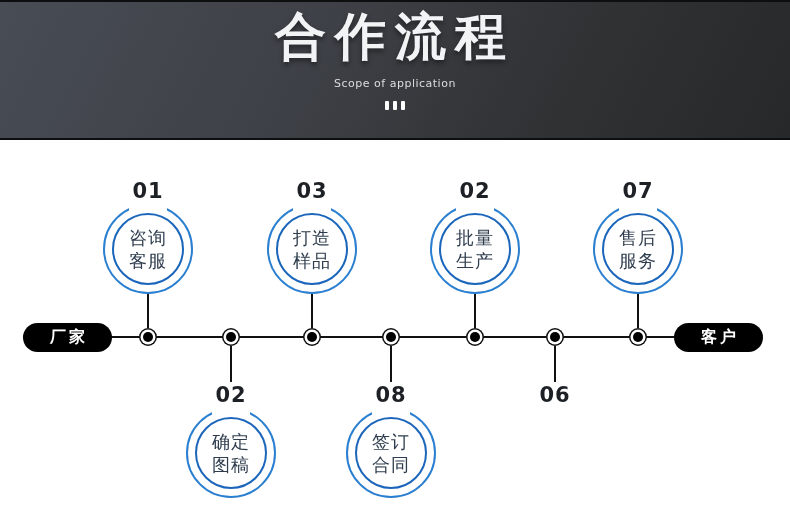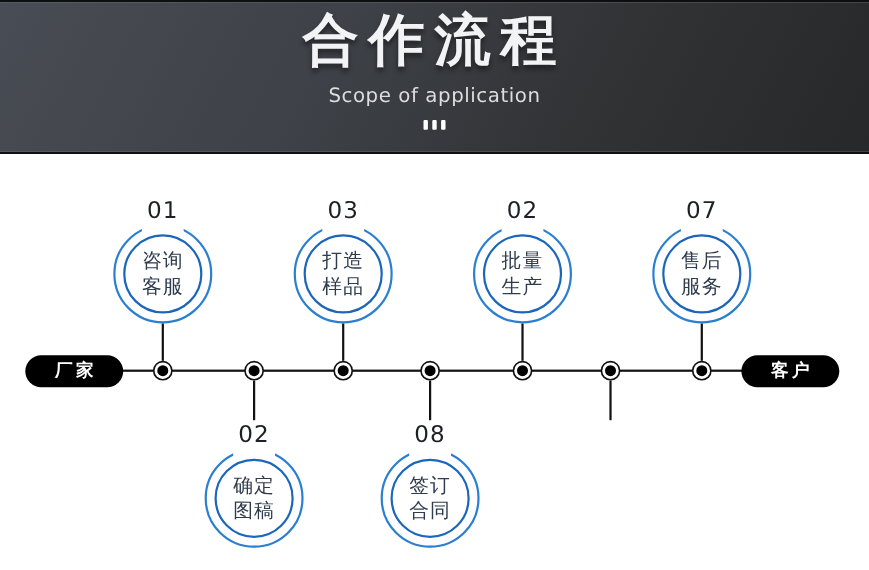--- a/index.html
+++ b/index.html
@@ -11,21 +11,21 @@
     position:absolute; left:0; top:0; width:790px; height:140px;
     background:linear-gradient(118deg,#484c54 0%,#3e4147 38%,#303234 70%,#26282a 100%);
     border-top:2px solid #0d0e0f; border-bottom:2px solid #0d0e0f;
     display:flex; flex-direction:column; align-items:center; justify-content:flex-start;
   }
   .banner-title {
     margin-top:1px; font-size:51px; font-weight:700; letter-spacing:9px;
     color:#f2f3f5; text-shadow:0 3px 5px rgba(0,0,0,0.45);
   }
   .banner-subtitle {
-    margin-top:5px; font-size:18px; font-weight:400; letter-spacing:0.5px; color:#dcdee0;
+    margin-top:5px; font-size:11px; font-weight:400; letter-spacing:0.5px; color:#dcdee0;
   }
   .banner-bars { margin-top:11px; display:flex; gap:4px; }
   .banner-bars span { display:block; width:4px; height:9px; background:#ffffff; border-radius:1px; }
 
   
   .mainline { position:absolute; left:106px; top:336px; width:578px; height:2px; background:#111111; }
 
   .pill {
     position:absolute; top:323px; width:89px; height:29px; border-radius:15px;
     background:#000000; color:#ffffff; font-size:16px; font-weight:700; letter-spacing:3px;
@@ -36,21 +36,21 @@
 
   .node {
     position:absolute; top:332px; width:10px; height:10px; border-radius:50%;
     background:#000000;
     box-shadow:0 0 0 2.5px #ffffff, 0 0 0 4px #111111;
   }
   .connector { position:absolute; width:1.5px; background:#111111; }
 
   
   .step { position:absolute; width:96px; text-align:center; }
-  .step .num { font-size:21px; color:#1d2126; height:26px; line-height:26px; letter-spacing:1px; }
+  .step .num { font-size:21px; color:#1d2126; height:26px; line-height:26px; letter-spacing:1px;font-weight:bold; }
   .ring {
     position:relative; width:90px; height:90px; margin:0 auto;
     border:2px solid #2b7fd0; border-radius:50%;
   }
   .ring .gapcover {
     position:absolute; top:-4px; left:50%; transform:translateX(-50%);
     width:38px; height:10px; background:#ffffff;
   }
   .ring .inner {
     position:absolute; top:7px; left:7px; width:72px; height:72px;
@@ -167,15 +167,16 @@
     <div class="ring">
       <div class="gapcover"></div>
       <div class="inner">
         <span>签订</span>
         <span>合同</span>
       </div>
     </div>
   </div>
 
   <div class="step bottom s6">
+    <div class="num">06</div>
   </div>
 
 </div>
 
 </body></html>

